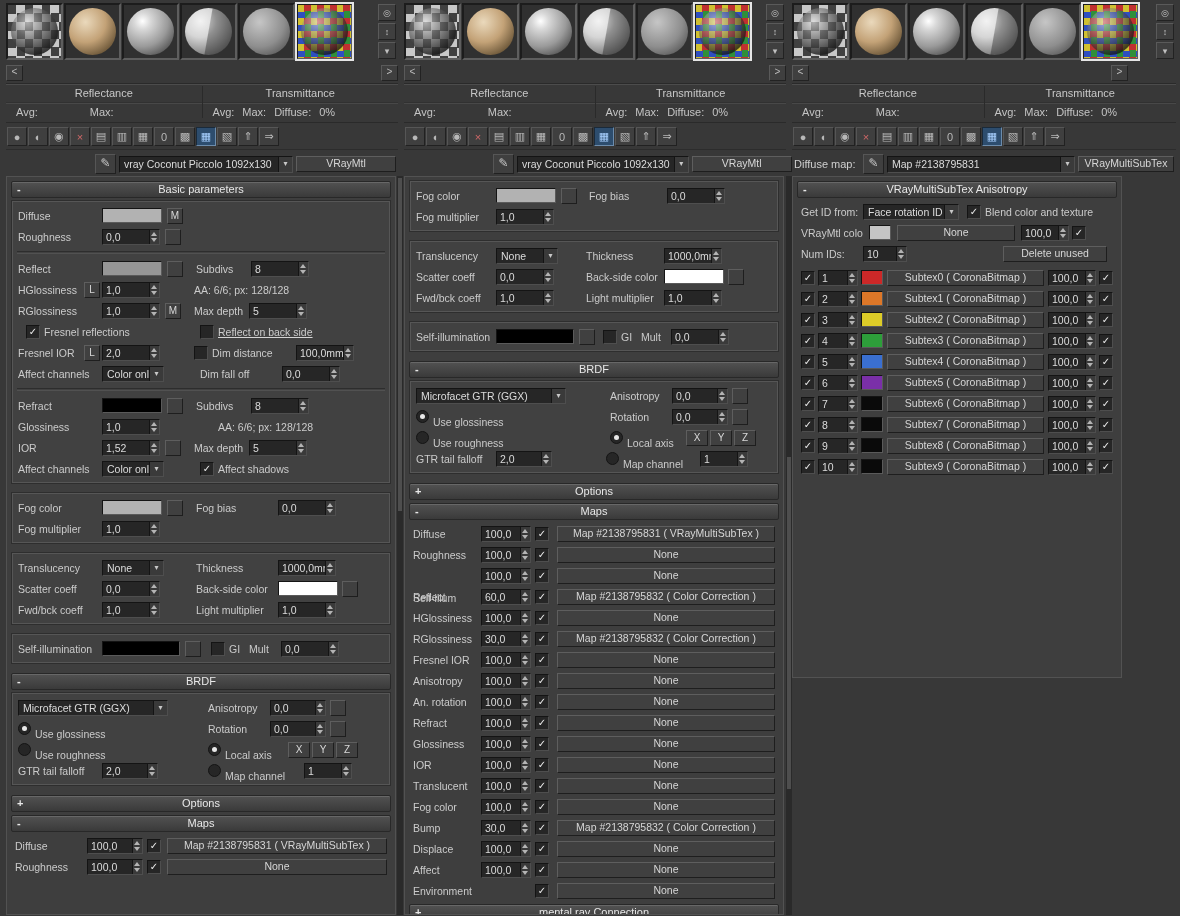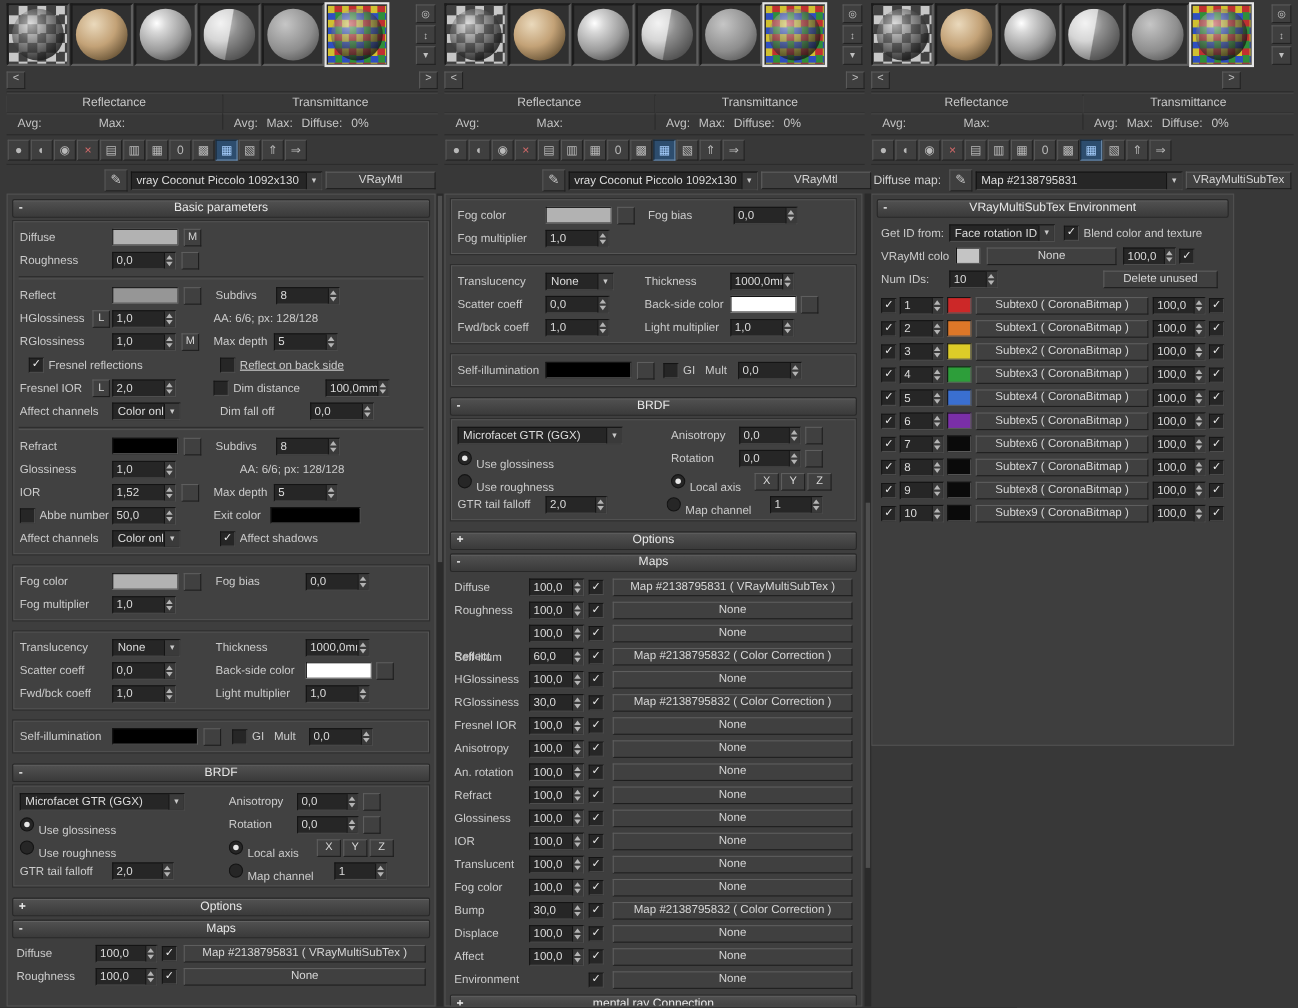--- a/index.html
+++ b/index.html
@@ -468,36 +468,20 @@
           <div class="lbl" style="width: 55px; flex-shrink: 0;">Max depth</div>
           <div class="spinfield" style="width: 58px; flex-shrink: 0;">
             <div class="spinval">5</div>
             <div class="spinarrows">
               <div class="arr up"></div>
               <div class="arr down"></div>
             </div>
           </div>
         </div>
         <div class="prow">
-          <div class="chk" style="width: 84px; flex-shrink: 0;">
-            <div class="chkbox"></div>
-            <span class="chklab">Abbe number</span>
-          </div>
-          <div class="spinfield" style="width: 58px; flex-shrink: 0;">
-            <div class="spinval">50,0</div>
-            <div class="spinarrows">
-              <div class="arr up"></div>
-              <div class="arr down"></div>
-            </div>
-          </div>
-          <div class="gap" style="width: 34px;"></div>
-          <div class="lbl" style="width: 52px; flex-shrink: 0;">Exit color</div>
-          <div class="swatch" style="background: rgb(0, 0, 0); width: 80px; flex-shrink: 0;"></div>
-        </div>
-        <div class="prow">
           <div class="lbl" style="width: 84px; flex-shrink: 0;">Affect channels</div>
           <div class="combo" style="width: 62px; flex-shrink: 0;">
             <div class="comboval">Color only</div>
             <div class="combodd">▾</div>
           </div>
           <div class="gap" style="width: 36px;"></div>
           <div class="chk" style="width: 120px; flex-shrink: 0;">
             <div class="chkbox">✓</div>
             <span class="chklab">Affect shadows</span>
           </div>
@@ -1178,21 +1162,21 @@
           <div class="chk" style="width: 14px; flex-shrink: 0;">
             <div class="chkbox">✓</div>
           </div>
           <div class="gap" style="width: 8px;"></div>
           <div class="btn" style="flex: 1 1 0%;">None</div>
         </div>
       </div>
       <div class="rhdr"><span class="rtg">+</span><span class="rtitle">mental ray Connection</span></div>
     </div>
   <div class="panel" id="panel-right">
-      <div class="rhdr"><span class="rtg">-</span><span class="rtitle">VRayMultiSubTex Environment</span></div>
+      <div class="rhdr"><span class="rtg">-</span><span class="rtitle">VRayMultiSubTex Anisotropy</span></div>
       <div class="plain">
         <div class="prow">
           <div class="lbl" style="width: 62px; flex-shrink: 0;">Get ID from:</div>
           <div class="combo" style="width: 96px; flex-shrink: 0;">
             <div class="comboval">Face rotation ID</div>
             <div class="combodd">▾</div>
           </div>
           <div class="gap" style="width: 8px;"></div>
           <div class="chk" style="width: 146px; flex-shrink: 0;">
             <div class="chkbox">✓</div>

